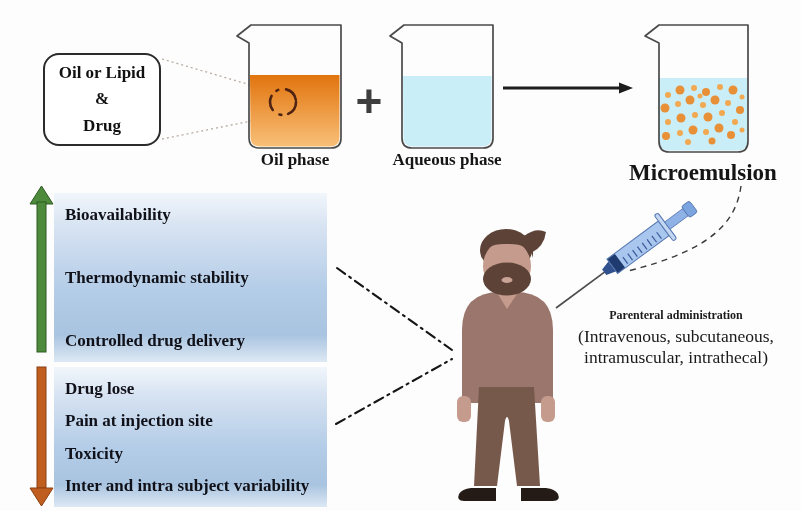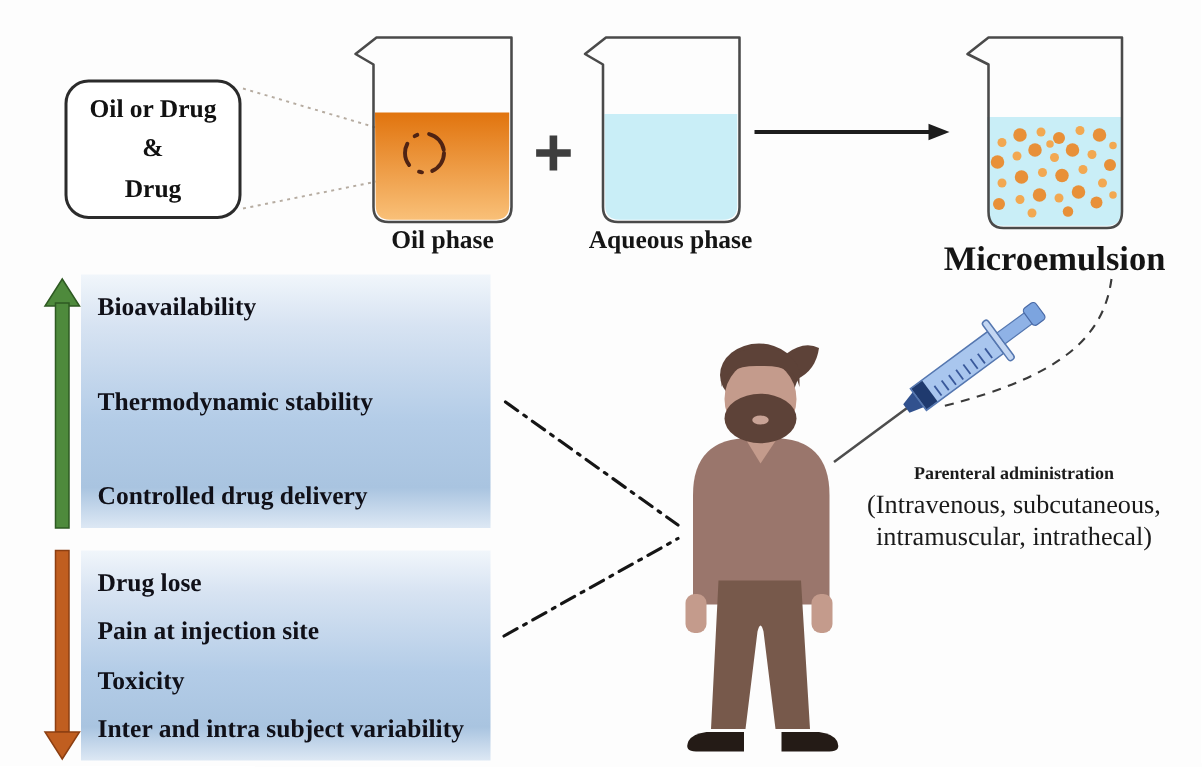--- a/index.html
+++ b/index.html
@@ -25,21 +25,21 @@
   }
 
   
   .panel {
     position:absolute; left:54px; width:273px;
     background:linear-gradient(180deg, var(--panel-light) 0%, #d7e3f2 20%,
                var(--panel-blue) 58%, #a9c4e0 84%, #dde8f4 100%);
     display:flex; flex-direction:column; justify-content:space-between;
     box-sizing:border-box; padding:11px 4px 11px 11px;
   }
-  .panel-a { top:183px; height:169px;gap:24px; }
+  .panel-a { top:193px; height:169px;gap:24px; }
   .panel-b { top:367px; height:140px; }
   .panel .item { font-weight:bold; font-size:17px; color:#101018; line-height:21px; }
 
   
   .admin {
     position:absolute; left:676px; top:304px; transform:translateX(-50%);
     text-align:center; color:#1a1a1a; width:240px;
   }
   .admin .t  { font-weight:bold; font-size:12px; line-height:22px; }
   .admin .s  { font-weight:normal; font-size:17.5px; line-height:20.5px; }
@@ -192,21 +192,21 @@
       <line class="sy-tick" x1="114" y1="-1" x2="114" y2="7"></line>
       <line class="sy-tick" x1="120" y1="-1" x2="120" y2="7"></line>
       <line class="sy-tick" x1="126" y1="-1" x2="126" y2="7"></line>
       <rect class="sy-flange" x="134" y="-16" width="4.5" height="32" rx="2"></rect>
       <rect class="sy-rod" x="138.5" y="-4.5" width="24" height="9"></rect>
       <rect class="sy-cap" x="161" y="-7" width="10" height="14" rx="2.5"></rect>
     </g>
   </svg>
 
   <div class="ingredient-box">
-    <span>Oil or Drug</span>
+    <span>Oil or Lipid</span>
     <span>&amp;</span>
     <span>Drug</span>
   </div>
 
   <div class="lbl" style="left:295px; top:150px;">Oil phase</div>
   <div class="plus" style="left:369px; top:101px;">+</div>
   <div class="lbl" style="left:447px; top:150px;">Aqueous phase</div>
   <div class="lbl" style="left:703px; top:160px; font-size:23px;">Microemulsion</div>
 
   <div class="panel panel-a">

